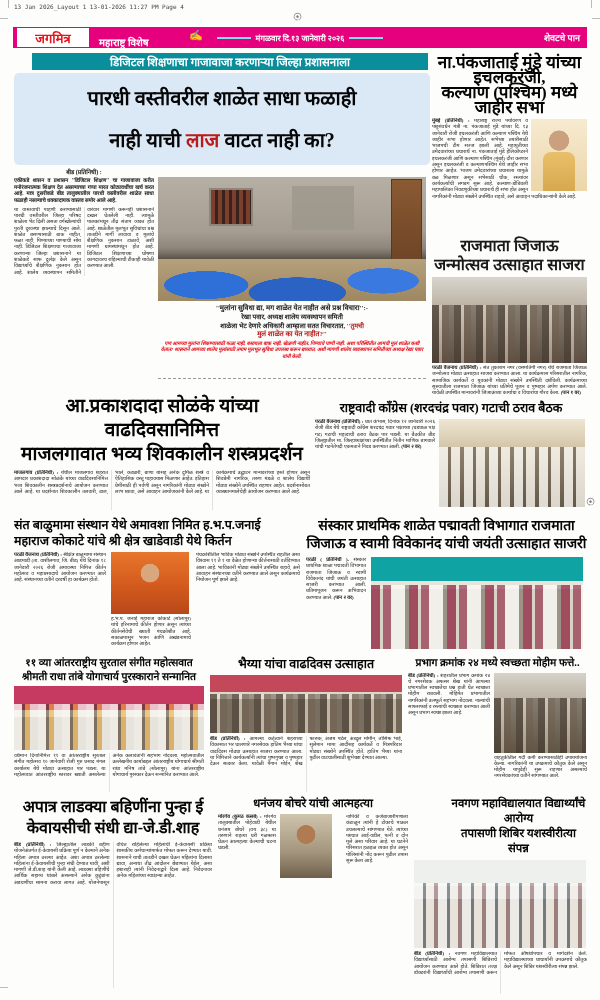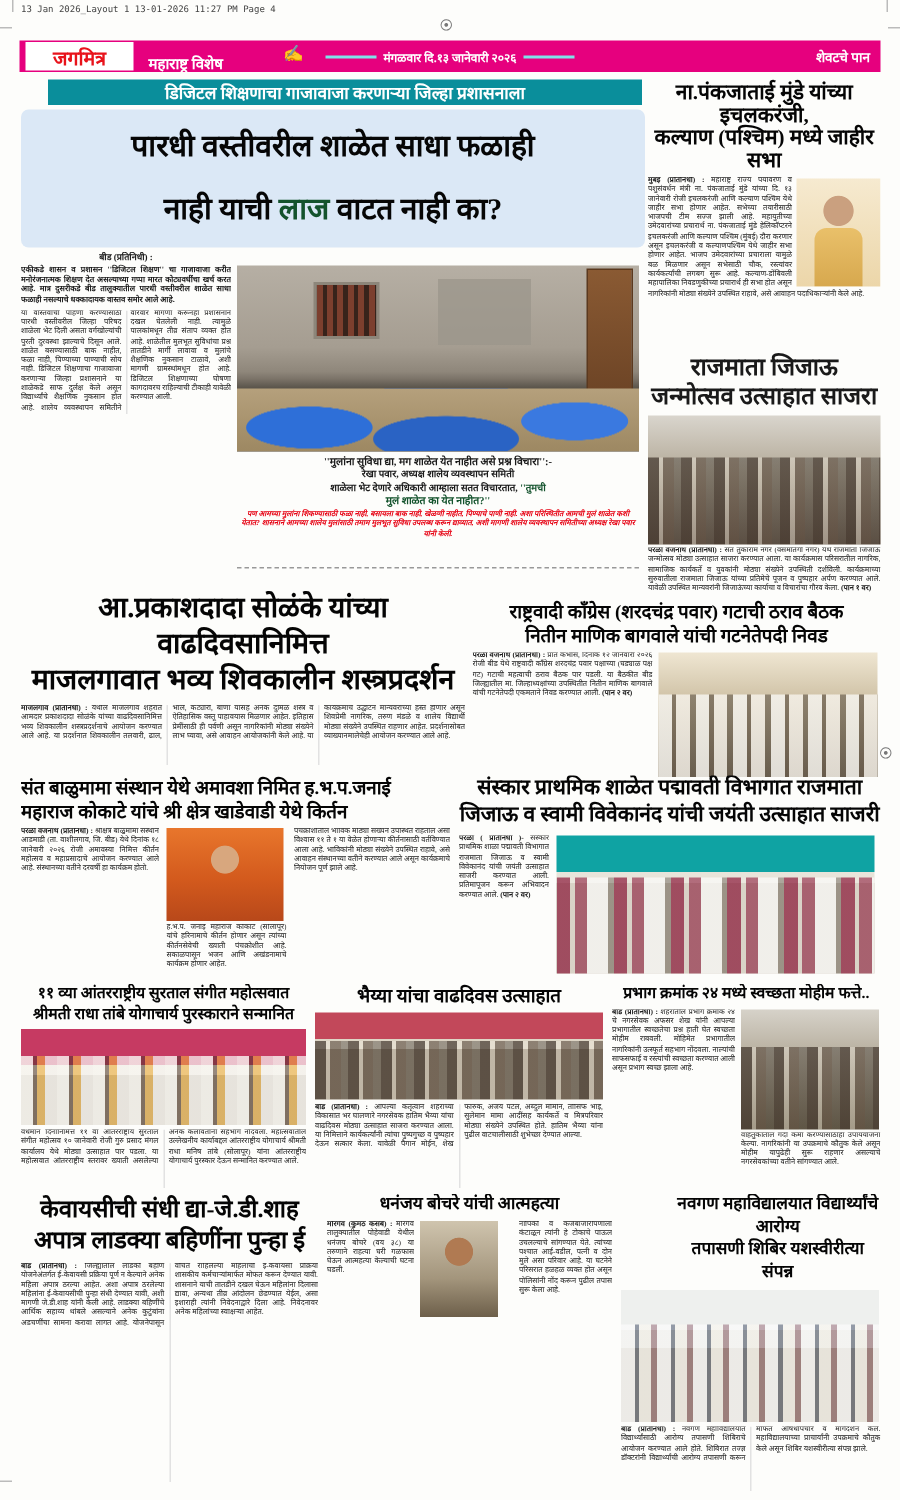--- a/index.html
+++ b/index.html
@@ -23,21 +23,21 @@
   .dash{display:inline-block;width:34px;height:0;border-top:2px solid #7fe3ea;}
   .mast-page{position:absolute;right:7px;top:0;height:21px;display:flex;align-items:center;
              color:#fff;font-weight:700;font-size:9px;}
 
   
   .kicker{position:absolute;top:53px;left:32px;width:396px;height:17px;background:#0a8e9b;
           color:#fff;font-weight:700;font-size:11.5px;display:flex;align-items:center;justify-content:center;}
   .lead-head{position:absolute;top:73px;left:14px;width:416px;height:92px;background:#dbe8f6;
              border-radius:5px;display:flex;flex-direction:column;align-items:center;justify-content:center;
              text-align:center;font-weight:700;font-size:20px;line-height:42px;color:#060606;}
-  .red{color:#14532d;}
+  .red{color:#b91c1c;}
   .lead-leftcol{position:absolute;top:168px;left:14px;width:140px;height:222px;overflow:hidden;font-size:5px;line-height:6.3px;text-align:justify;}
   .byline{text-align:center;font-weight:700;font-size:6px;margin:1px 0 2px;}
   .lead-intro{font-weight:700;font-size:5.3px;line-height:6.6px;text-align:justify;margin-bottom:3px;}
   .twocol{columns:2;column-gap:6px;column-rule:1px solid #e2e2e2;}
   .ph{position:relative;overflow:hidden;}
   .lead-photo{position:absolute;top:177px;left:158px;width:268px;height:124px;
      background:linear-gradient(180deg,#b6afa4 0%,#a59d91 44%,#8f877b 57%,#7b7368 61%,#59534a 66%,#494339 100%);}
   .cw-window{position:absolute;left:19%;top:9%;width:15%;height:27%;
      background:repeating-linear-gradient(90deg,#7c3f2e 0 4px,#37231b 4px 7px);border:2px solid #8d867a;}
   .cw-board{position:absolute;right:27%;top:7%;width:23%;height:36%;background:#9b958b;opacity:.75;}
@@ -48,21 +48,21 @@
                 radial-gradient(ellipse 22% 50% at 84% 52%,#3a79e0 0 60%,transparent 61%),
                 linear-gradient(#b5a07c,#9d8862);}
   .lead-caption{position:absolute;top:304px;left:158px;width:268px;text-align:center;}
   .cap1{font-weight:700;font-size:7px;line-height:9px;}
   .cap2{font-weight:700;font-size:6.5px;line-height:8.5px;}
   .capnote{font-weight:700;font-style:italic;font-size:5px;line-height:6.4px;color:#e60012;margin-top:2px;text-align:center;}
   .dashrule{position:absolute;top:378px;left:158px;width:268px;border-top:1px dashed #999;}
 
   
   .side1{position:absolute;top:55px;left:432px;width:155px;}
-  .side-head{font-weight:700;font-size:14px;line-height:15px;text-align:center;color:#050505;}
+  .side-head{font-weight:700;font-size:17px;line-height:15px;text-align:center;color:#050505;}
   .side-body{margin-top:3px;font-size:5px;line-height:6.3px;text-align:justify;overflow:hidden;}
   .float-portrait{float:right;width:56px;height:72px;margin:1px 0 2px 3px;
      background:radial-gradient(circle at 50% 30%,#caa07f 0 17%,transparent 18%),linear-gradient(#f6ead0,#ecd6a9);}
   .float-portrait::after{content:"";position:absolute;left:22%;right:22%;top:46%;bottom:0;
      background:linear-gradient(#e9c06a,#d7a84e);border-radius:8px 8px 0 0;}
   .side2{position:absolute;top:236px;left:432px;width:155px;}
   .side2-head{font-weight:700;font-size:16px;line-height:19px;text-align:center;}
   .crowd{position:relative;overflow:hidden;}
   .crowd::after{content:"";position:absolute;inset:32% 0 0 0;
      background:repeating-linear-gradient(90deg,rgba(52,40,32,.65) 0 7px,rgba(246,241,231,.3) 7px 10px,rgba(74,58,46,.55) 10px 17px,rgba(32,26,21,.35) 17px 22px);}
@@ -173,21 +173,20 @@
       <div>माजलगावात भव्य शिवकालीन शस्त्रप्रदर्शन</div>
     </div>
     <div class="body-sm threecol" style="height:60px;margin-top:4px;">
       <b>माजलगाव (प्रतिनिधी) : </b><span>येथील माजलगाव शहरात आमदार प्रकाशदादा सोळंके यांच्या वाढदिवसानिमित्त भव्य शिवकालीन शस्त्रप्रदर्शनाचे आयोजन करण्यात आले आहे. या प्रदर्शनात शिवकालीन तलवारी, ढाल, भाले, कट्यारी, बाणा यांसह अनेक दुर्मिळ शस्त्रे व ऐतिहासिक वस्तू पाहावयास मिळणार आहेत. इतिहास प्रेमींसाठी ही पर्वणी असून नागरिकांनी मोठ्या संख्येने लाभ घ्यावा, असे आवाहन आयोजकांनी केले आहे. या कार्यक्रमाचे उद्घाटन मान्यवरांच्या हस्ते होणार असून शिवप्रेमी नागरिक, तरुण मंडळे व शालेय विद्यार्थी मोठ्या संख्येने उपस्थित राहणार आहेत. प्रदर्शनासोबत व्याख्यानमालेचेही आयोजन करण्यात आले आहे.</span>
     </div>
   </div>
 
   <div class="art" style="top:400px;left:315px;width:272px;height:118px;">
     <div class="hl" style="font-size:12.5px;line-height:16px;">
       <div>राष्ट्रवादी काँग्रेस (शरदचंद्र पवार) गटाची ठराव बैठक</div>
-      <div>नितीन माणिक बागवाले यांची गटनेतेपदी निवड</div>
     </div>
     <div style="display:flex;gap:4px;margin-top:3px;">
       <div class="body-sm" style="width:120px;height:88px;">
         <b>परळी वैजनाथ (प्रतिनिधी) : </b><span>प्रात कंभास, दिनांक १२ जानेवारी २०२६ रोजी बीड येथे राष्ट्रवादी काँग्रेस शरदचंद्र पवार पक्षाच्या (घड्याळ पक्ष गट) गटाची महत्वाची ठराव बैठक पार पडली. या बैठकीत बीड जिल्ह्यातील मा. जिल्हाध्यक्षांच्या उपस्थितीत नितीन माणिक बागवाले यांची गटनेतेपदी एकमताने निवड करण्यात आली. </span><span class="jump">(पान २ वर)</span>
       </div>
       <div class="ph crowd ph-rashtra"></div>
     </div>
   </div>
 
   <div class="art" style="top:517px;left:14px;width:286px;height:132px;">
@@ -249,22 +248,22 @@
       </div>
       <div style="flex:1;">
         <div class="ph crowd ph-afsar"></div>
         <div class="body-sm" style="height:22px;margin-top:2px;">वाहतुकीतील गर्दी कमी करण्यासाठीही उपाययोजना केल्या. नागरिकांनी या उपक्रमाचे कौतुक केले असून मोहीम यापुढेही सुरू राहणार असल्याचे नगरसेवकांच्या वतीने सांगण्यात आले.</div>
       </div>
     </div>
   </div>
 
   <div class="art" style="top:796px;left:14px;width:198px;height:198px;">
     <div class="hl" style="font-size:16px;line-height:21px;">
+      <div>अपात्र लाडक्या बहिणींना पुन्हा ई</div>
       <div>केवायसीची संधी द्या-जे.डी.शाह</div>
-      <div>अपात्र लाडक्या बहिणींना पुन्हा ई</div>
     </div>
     <div class="body-sm twocol2" style="height:146px;margin-top:4px;">
       <b>बीड (प्रतिनिधी) : </b><span>जिल्ह्यातील लाडकी बहीण योजनेअंतर्गत ई-केवायसी प्रक्रिया पूर्ण न केल्याने अनेक महिला अपात्र ठरल्या आहेत. अशा अपात्र ठरलेल्या महिलांना ई-केवायसीची पुन्हा संधी देण्यात यावी, अशी मागणी जे.डी.शाह यांनी केली आहे. लाडक्या बहिणींचे आर्थिक सहाय्य थांबले असल्याने अनेक कुटुंबांना अडचणींचा सामना करावा लागत आहे. योजनेपासून वंचित राहिलेल्या महिलांची ई-केवायसी प्रक्रिया शासकीय कर्मचाऱ्यांमार्फत मोफत करून देण्यात यावी. शासनाने याची तातडीने दखल घेऊन महिलांना दिलासा द्यावा, अन्यथा तीव्र आंदोलन छेडण्यात येईल, असा इशाराही त्यांनी निवेदनाद्वारे दिला आहे. निवेदनावर अनेक महिलांच्या स्वाक्षऱ्या आहेत.</span>
     </div>
   </div>
 
   <div class="art" style="top:796px;left:218px;width:190px;height:198px;">
     <div class="hl" style="font-size:11.5px;line-height:15px;">धनंजय बोचरे यांची आत्महत्या</div>
     <div style="display:flex;gap:4px;margin-top:3px;">
       <div class="body-sm" style="width:58px;height:150px;">

